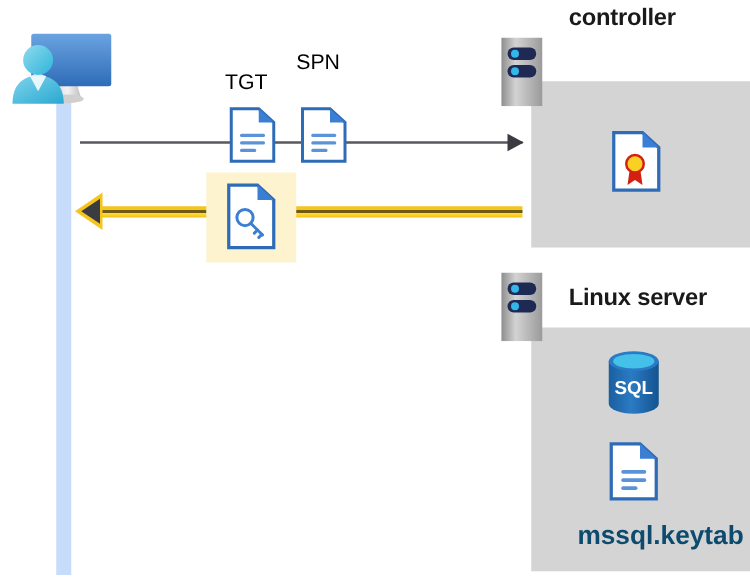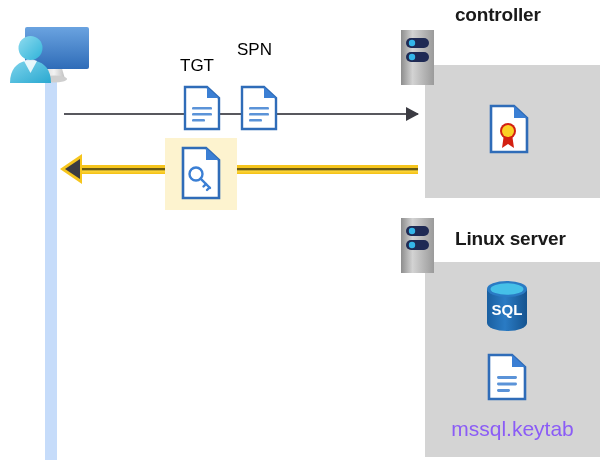--- a/index.html
+++ b/index.html
@@ -26,23 +26,23 @@
   .title-dc{font-size:19px;}
   .title-linux{font-size:19px;}
   .doc-label{
     font-size:17px;
     color:#000000;
     font-weight:400;
     letter-spacing:0px;
   }
   .keytab-label{
     font-size:21px;
-    color:#8b5cf6;
-    font-weight:400;
-    text-align:center;
+    color:#0c4a6e;
+    font-weight:700;
+    text-align:right;
   }
 
   
   .lifeline{
     background:#c6dcfa;
   }
 
   
   .panel{background:#d4d4d4;}
 

